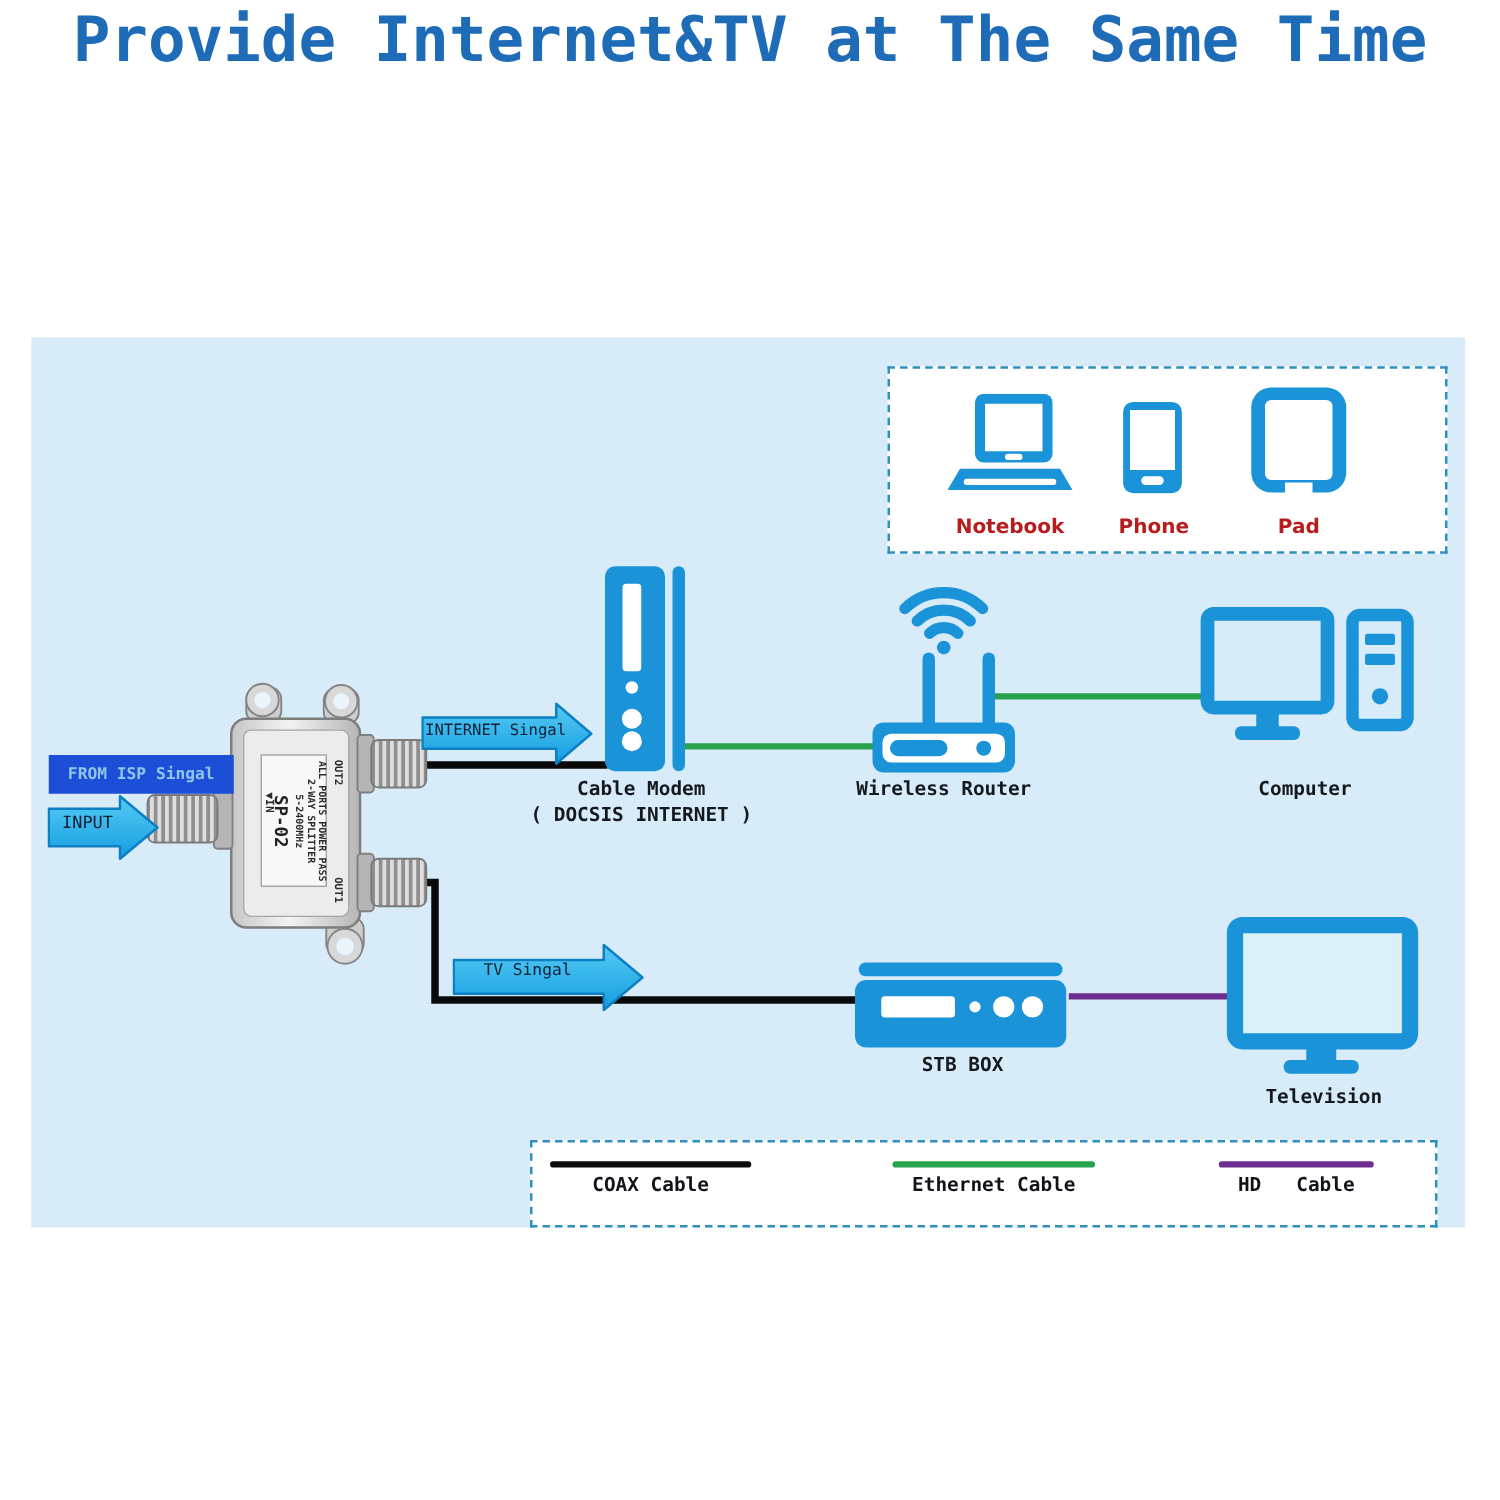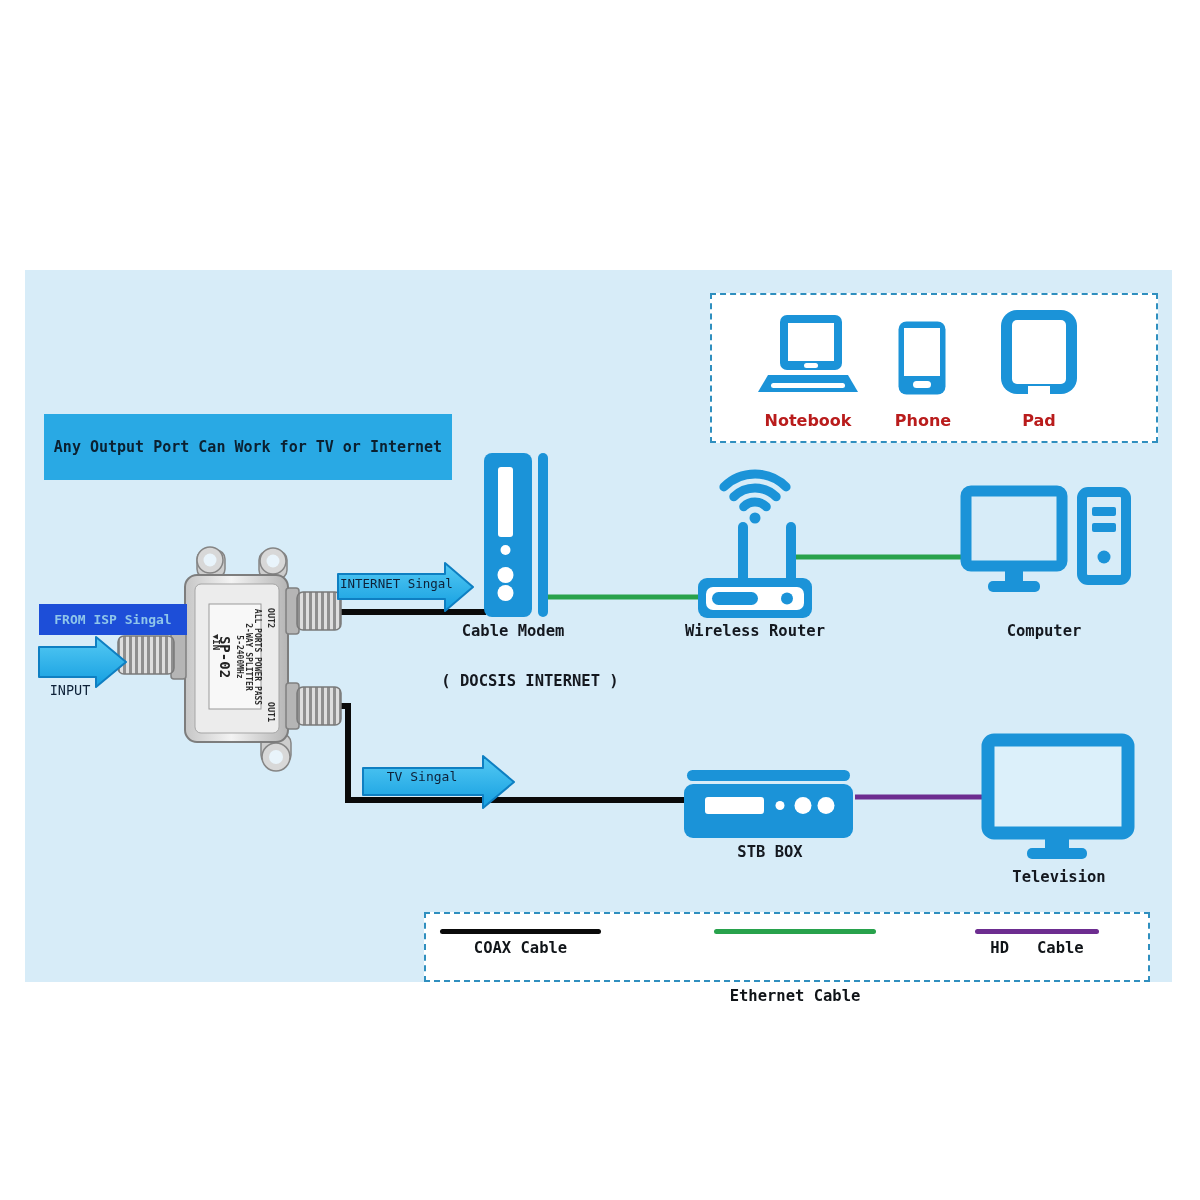--- a/index.html
+++ b/index.html
@@ -13,47 +13,48 @@
   #devices-box{left:710px;top:293px;width:444px;height:146px;background:#ffffff;
                border:2px dashed #2f8fbf;}
   .devbox-label{position:absolute;top:116px;text-align:center;font-family:"DejaVu Sans","Liberation Sans",sans-serif;
                 font-weight:bold;font-size:16px;color:#b91c1c;}
   
   #banner-any{left:44px;top:414px;width:408px;height:66px;background:#29a9e4;display:flex;
               align-items:center;justify-content:center;font-size:15px;font-weight:bold;color:#0b2030;white-space:nowrap;}
   #from-isp{left:39px;top:604px;width:148px;height:31px;background:#1d4ed8;display:flex;
             align-items:center;justify-content:center;font-size:13px;font-weight:bold;color:#8fc6ea;white-space:nowrap;}
   .arrow-label{position:absolute;text-align:center;font-weight:normal;color:#0e2138;white-space:nowrap;}
-  #input-label{left:40px;top:650px;width:60px;font-size:13.5px;margin-top:32px;}
+  #input-label{left:40px;top:650px;width:60px;font-size:13.5px;}
   #internet-label{left:340px;top:576px;width:107px;font-size:12.5px;}
   #tv-signal-label{left:366px;top:769px;width:112px;font-size:13px;}
   .node-label{position:absolute;text-align:center;font-size:15.5px;font-weight:bold;color:#14181f;white-space:nowrap;}
   #cable-modem-label{left:433px;top:622px;width:160px;}
-  #docsis-label{left:440px;top:643px;width:180px;margin-top:29px;}
+  #docsis-label{left:423px;top:643px;width:180px;}
   #router-label{left:675px;top:622px;width:160px;}
   #computer-label{left:964px;top:622px;width:160px;}
   #stb-label{left:690px;top:843px;width:160px;}
   #television-label{left:978px;top:868px;width:162px;}
   
   #legend-box{left:424px;top:912px;width:722px;height:66px;background:#ffffff;border:2px dashed #2f8fbf;}
   .legend-line{position:absolute;top:15px;height:5px;border-radius:2.5px;}
   #legend-line-coax{left:14px;width:161px;background:#0a0a0a;}
   #legend-line-eth{left:288px;width:162px;background:#28a24c;}
   #legend-line-hd{left:549px;width:124px;background:#6d2d90;}
   .legend-label{position:absolute;top:25px;text-align:center;font-size:15.5px;font-weight:bold;color:#101418;white-space:pre;}
   #legend-label-coax{left:14px;width:161px;}
-  #legend-label-eth{left:268px;width:202px;margin-top:48px;}
+  #legend-label-eth{left:268px;width:202px;}
   #legend-label-hd{left:539px;width:144px;text-align:center;}
   svg text{font-family:"DejaVu Sans Mono","Liberation Mono",monospace;}
 </style>
 </head>
 <body>
 
 <div id="stage">
 
+  <div id="title" class="abs">Provide Internet&amp;TV at The Same Time</div>
 
   <div id="bg-area" class="abs"></div>
 
   <svg class="abs" style="left:0;top:0" width="1200" height="1200" viewBox="0 0 1200 1200">
     <path d="M336 612 H 486" stroke="#0a0a0a" stroke-width="6" fill="none"></path>
     <path d="M333 706 H 348 V 800 H 686" stroke="#0a0a0a" stroke-width="6" fill="none"></path>
     <path d="M548 597 H 700" stroke="#28a24c" stroke-width="5" fill="none"></path>
     <path d="M793 557 H 968" stroke="#28a24c" stroke-width="5" fill="none"></path>
     <path d="M855 797 H 985" stroke="#6d2d90" stroke-width="5" fill="none"></path>
   </svg>
@@ -74,23 +75,20 @@
     <svg class="abs" style="left:288px;top:14px" width="78" height="86" viewBox="0 0 78 86">
       <rect x="1" y="1" width="76" height="84" rx="16" fill="#1b93d8"></rect>
       <rect x="12" y="11" width="54" height="64" rx="5" fill="#ffffff"></rect>
       <rect x="28" y="77" width="22" height="9" fill="#ffffff"></rect>
     </svg>
     <div class="devbox-label" style="left:36px;width:120px">Notebook</div>
     <div class="devbox-label" style="left:161px;width:100px">Phone</div>
     <div class="devbox-label" style="left:277px;width:100px">Pad</div>
   </div>
 
-  <div id="banner-any" class="abs">
-    <span>Any Output Port Can Work for TV or Internet</span>
-  </div>
 
   <svg class="abs" style="left:105px;top:530px" width="250" height="250" viewBox="0 0 250 250">
     <defs>
       <linearGradient id="bodyGrad" x1="0" y1="0" x2="1" y2="0">
         <stop offset="0" stop-color="#c6c6c6"></stop>
           <stop offset="0.45" stop-color="#f3f3f3"></stop>
         <stop offset="1" stop-color="#b5b5b5"></stop>
       </linearGradient>
       <pattern id="thread" patternUnits="userSpaceOnUse" width="6" height="40">
         <rect x="0" y="0" width="6" height="40" fill="#dedede"></rect>

